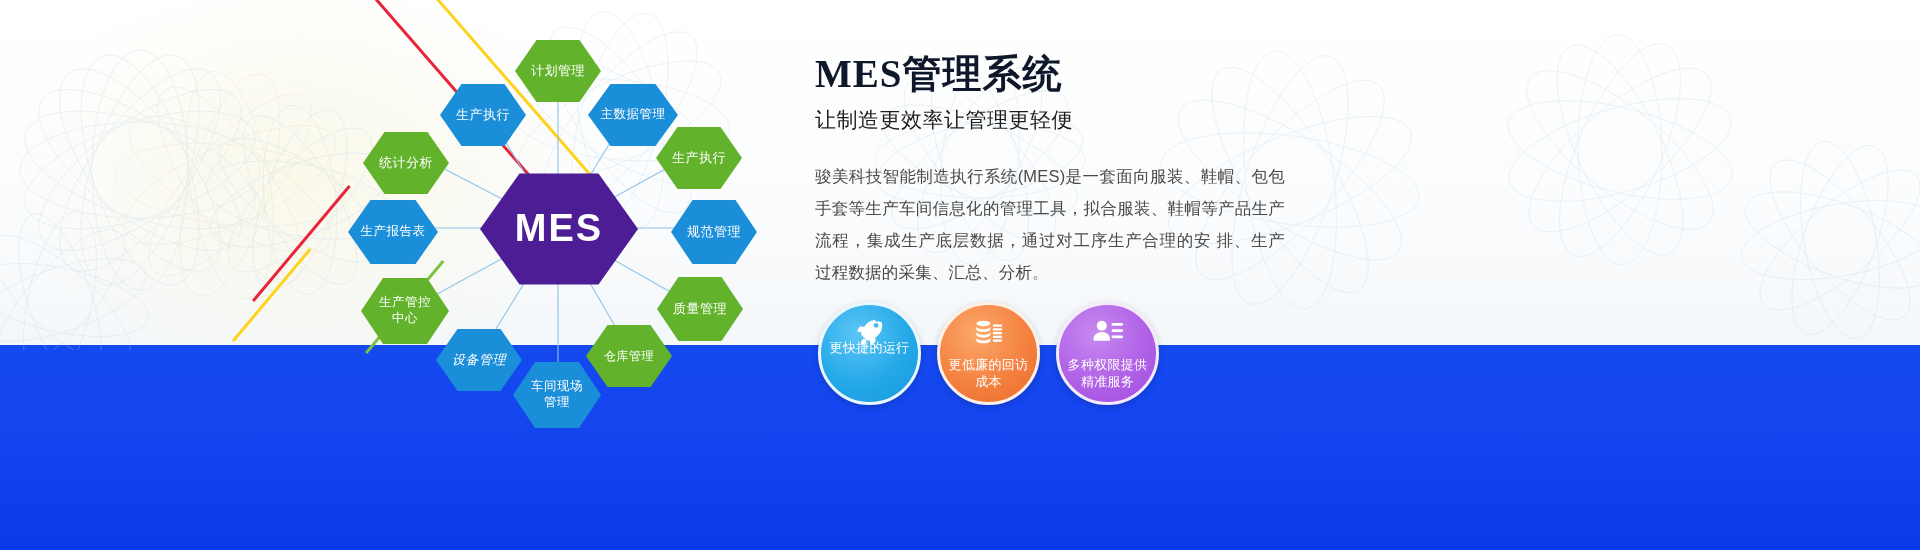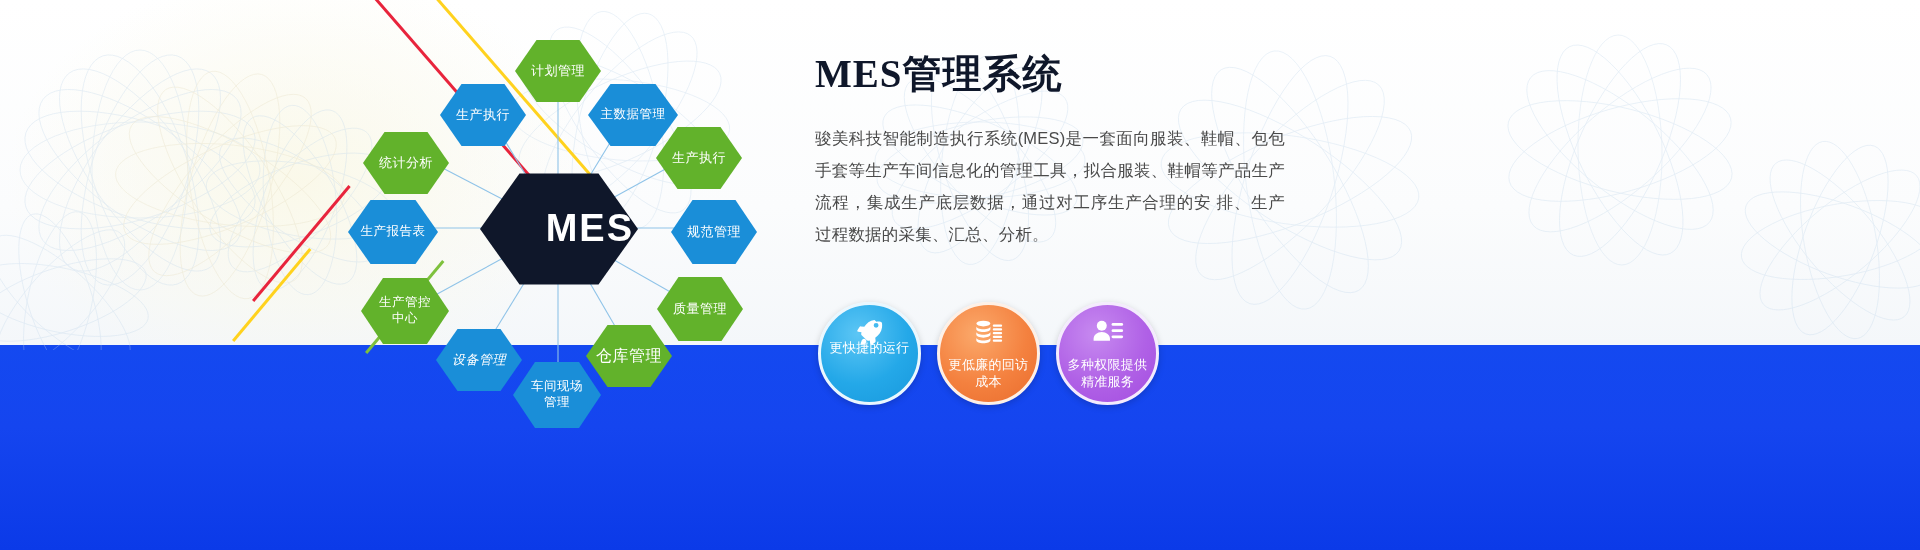--- a/index.html
+++ b/index.html
@@ -41,21 +41,21 @@
     text-align:center;
     color:#ffffff;
     font-weight:400;
     line-height:1.25;
     clip-path:polygon(25% 3%,75% 3%,100% 50%,75% 97%,25% 97%,0% 50%);
     -webkit-clip-path:polygon(25% 3%,75% 3%,100% 50%,75% 97%,25% 97%,0% 50%);
     letter-spacing:.5px;
   }
   .hex.green{background:#62b22b;}
   .hex.blue{background:#1a8ed8;}
-  .hex.red{background:#0f172a;justify-content:flex-end;}
+  .hex.red{background:#4c1d95;}
   .hex span{display:block;padding:0 4px;}
 
   
   .copy{position:absolute;left:815px;top:52px;width:470px;}
   .copy h1{
     margin:0;
     font-family:"Liberation Serif","DejaVu Serif",serif;
     font-size:39px;line-height:1.12;font-weight:700;color:#0f172a;
     letter-spacing:1px;
   }
@@ -243,29 +243,30 @@
     <div class="hex green" style="left:31px;top:256px;width:88px;height:70px;">
       <span style="font-size:12.5px;width:52px;">生产管控中心</span>
     </div>
     <div class="hex green" style="left:327px;top:255px;width:86px;height:68px;">
       <span style="font-size:13px;">质量管理</span>
     </div>
     <div class="hex blue" style="left:106px;top:307px;width:86px;height:66px;font-style:italic;">
       <span style="font-size:13px;">设备管理</span>
     </div>
     <div class="hex green" style="left:256px;top:303px;width:86px;height:66px;">
-      <span style="font-size:16px;">仓库管理</span>
+      <span style="font-size:12px;">仓库管理</span>
     </div>
     <div class="hex blue" style="left:183px;top:340px;width:88px;height:70px;">
       <span style="font-size:12.5px;width:52px;">车间现场管理</span>
     </div>
   </div>
 
   <div class="copy">
     <h1>MES管理系统</h1>
+    <h2>让制造更效率让管理更轻便</h2>
     <p>骏美科技智能制造执行系统(MES)是一套面向服装、鞋帽、包包手套等生产车间信息化的管理工具，拟合服装、鞋帽等产品生产流程，集成生产底层数据，通过对工序生产合理的安 排、生产过程数据的采集、汇总、分析。</p>
   </div>
 
   <div class="circles">
 
     <div class="circle c1">
       <span class="ic">
         <svg width="30" height="30" viewBox="0 0 32 32" fill="#ffffff">
           <path d="M20.8 3.2c-5 .6-8.6 3.7-10.9 7.2l-3.6-.4c-.6-.1-1.2.2-1.5.7L2.6 14c-.4.8.1 1.7 1 1.8l3.3.4c-.2.8-.3 1.5-.3 2.1 0 .4.2.8.5 1.1l5.5 5.5c.3.3.7.5 1.1.5.6 0 1.3-.1 2.1-.3l.4 3.3c.1.9 1 1.4 1.8 1l3.3-2.2c.5-.3.8-.9.7-1.5l-.4-3.6c3.5-2.3 6.6-5.9 7.2-10.9.2-1.6.2-3.2 0-4.6-.1-.8-.8-1.5-1.6-1.6-1.4-.2-3-.2-4.4 0zm1.7 8.3a2.6 2.6 0 1 1 0-5.2 2.6 2.6 0 0 1 0 5.2z"></path>
           <path d="M7.9 24c-1.4 1.4-2 5.6-2 5.6s4.2-.6 5.6-2a2.55 2.55 0 0 0-3.6-3.6z"></path>

